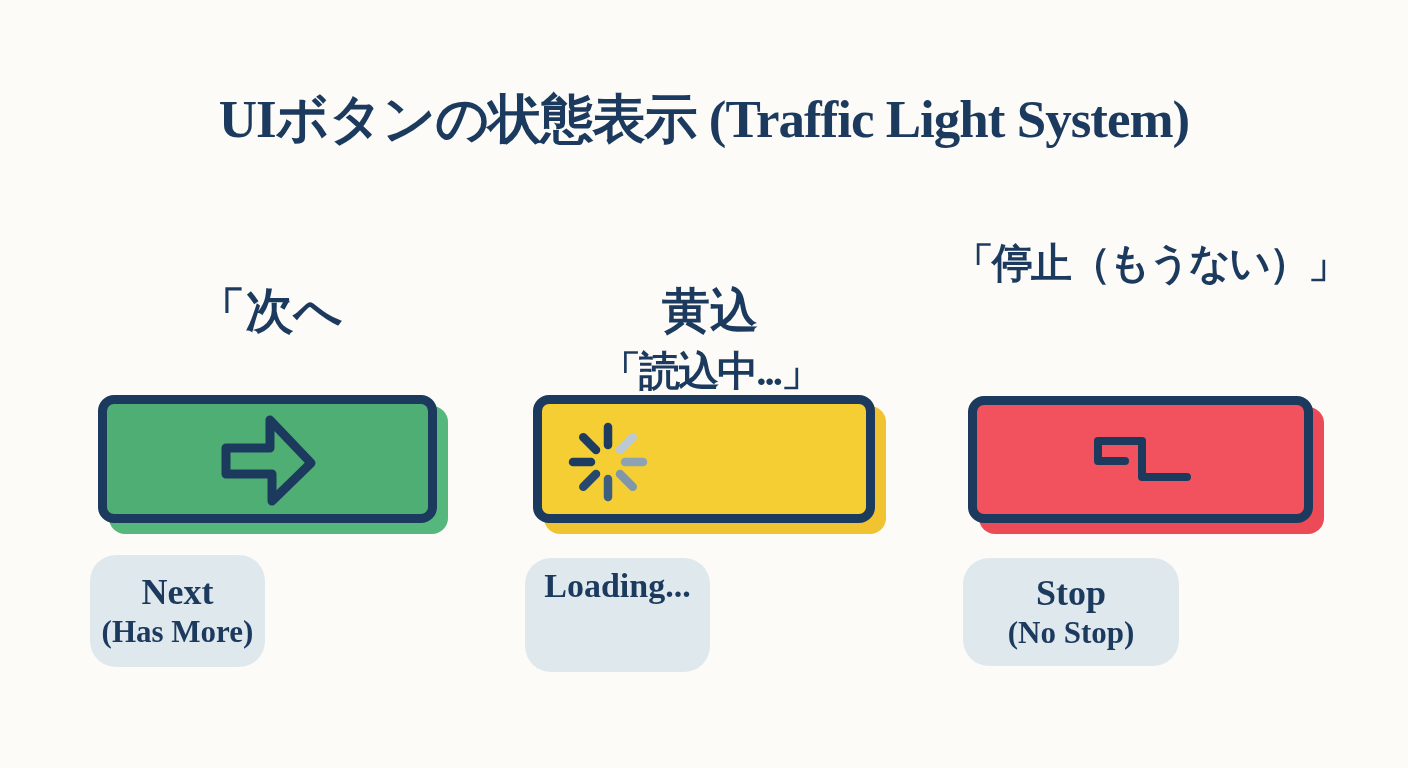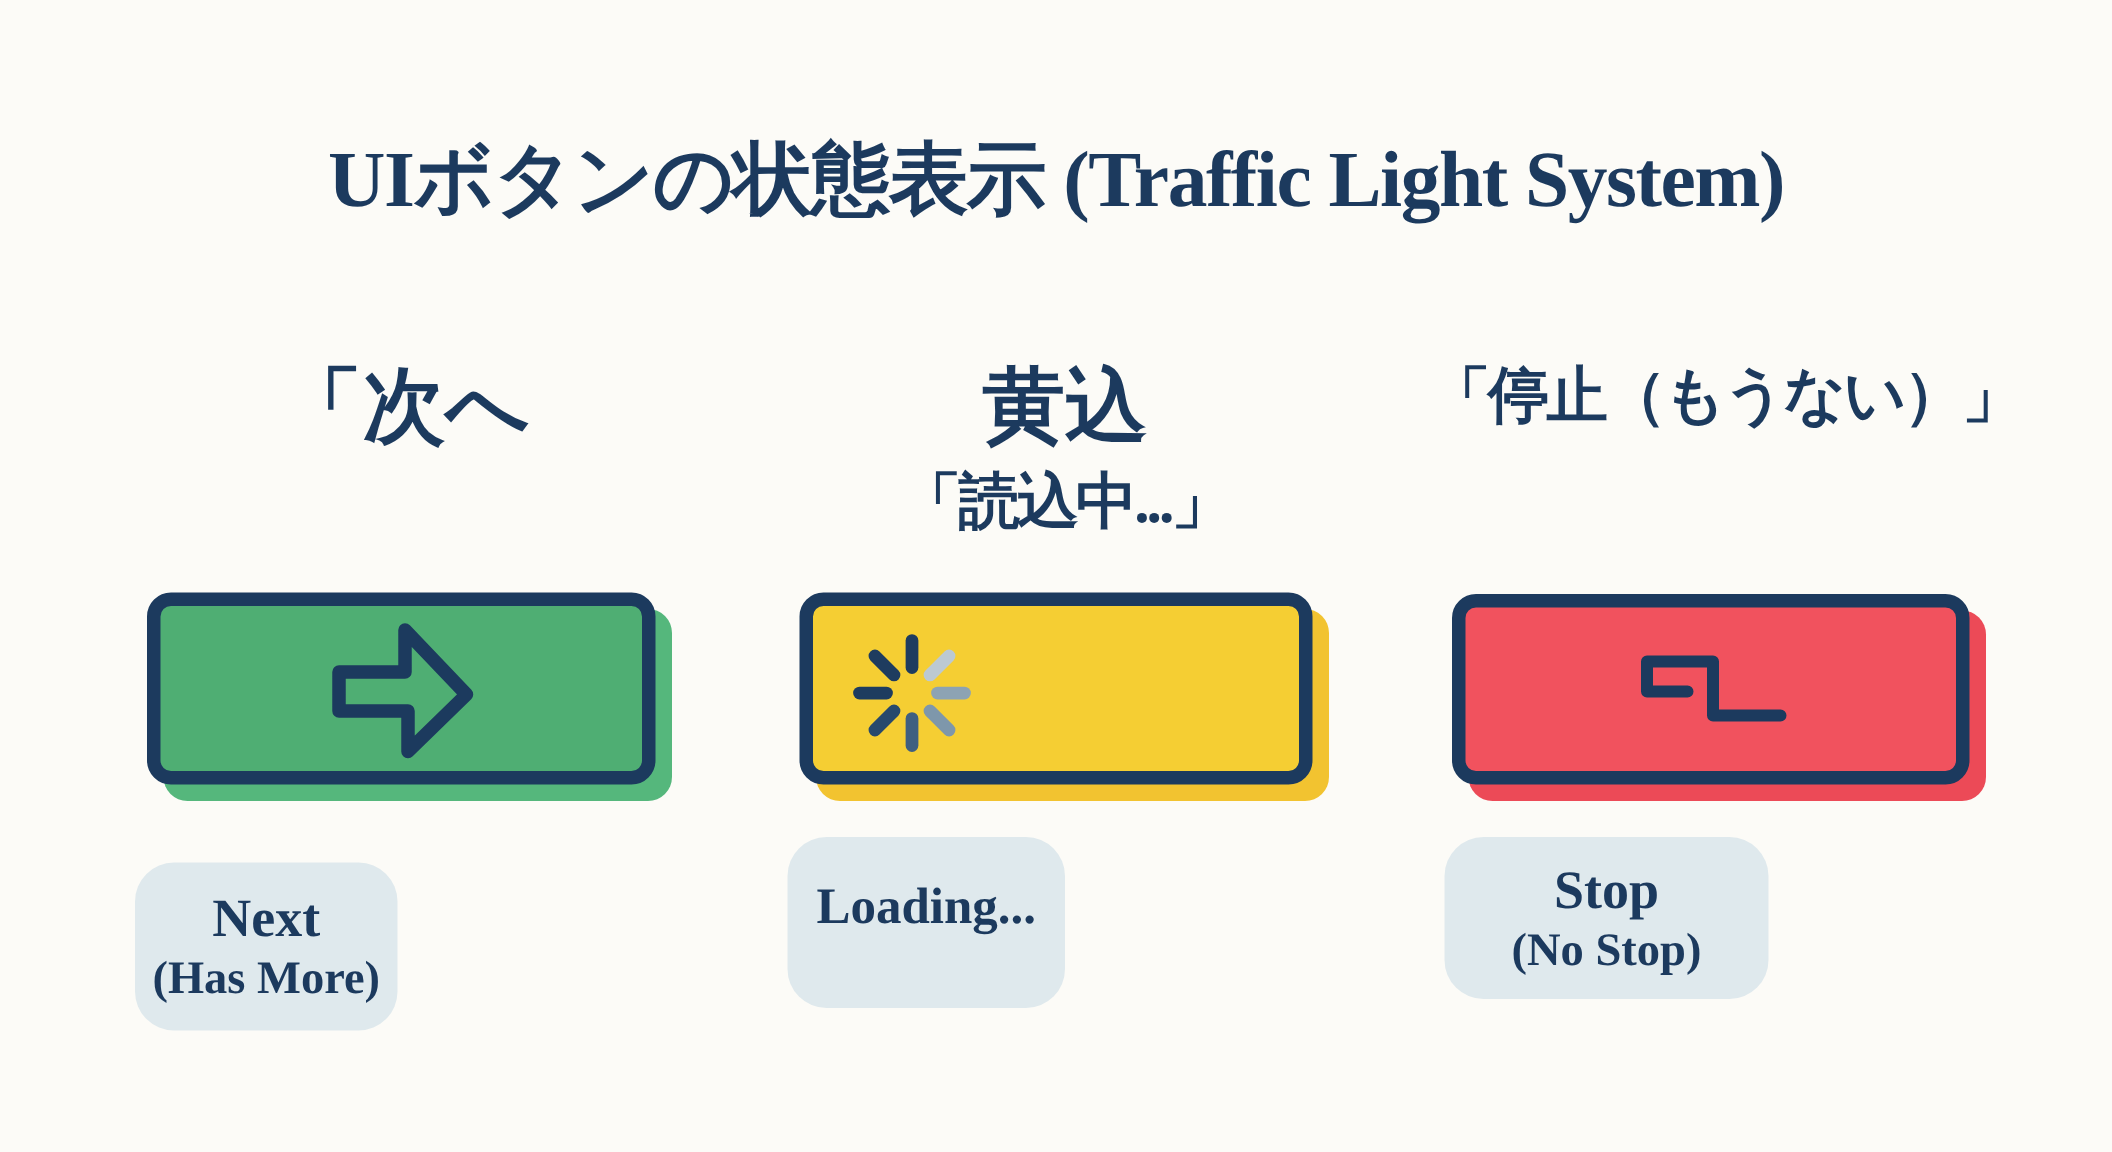--- a/index.html
+++ b/index.html
@@ -36,21 +36,21 @@
     color:var(--navy);
   }
   .jp-label{
     position:absolute;
     top:243px;
     text-align:center;
     color:var(--navy);
     font-weight:700;
     line-height:1.0;
   }
-  .jp-label .l1{font-size:55px;margin-bottom:16px;}
+  .jp-label .l1{font-size:48px;margin-bottom:16px;margin-top:44px;}
   .jp-label .l2{font-size:41px;letter-spacing:-2px;}
   .jp-label.c1{left:40px;width:460px;}
   .jp-label.c2{left:520px;width:380px;}
   .jp-label.c3{left:950px;width:400px;}
 
   .ui-button{
     position:absolute;
     top:395px;
     height:128px;
     box-sizing:border-box;
@@ -82,22 +82,22 @@
     color:var(--navy);
     font-weight:700;
     text-align:center;
     display:flex;
     flex-direction:column;
     justify-content:center;
     line-height:1.15;
   }
   .badge .b1{font-size:36px;}
   .badge .b2{font-size:31px;}
-  .badge.badge-1{left:90px;top:555px;width:175px;height:112px;margin-top:20px;}
-  .badge.badge-2{left:525px;top:558px;width:185px;height:114px;justify-content:flex-start;padding-top:27px;box-sizing:border-box;}
+  .badge.badge-1{left:90px;top:555px;width:175px;height:112px;}
+  .badge.badge-2{left:525px;top:558px;width:185px;height:114px;justify-content:flex-start;padding-top:8px;box-sizing:border-box;}
   .badge.badge-2 .b1{font-size:34px;}
   .badge.badge-3{left:963px;top:558px;width:216px;height:108px;}
 </style>
 </head>
 <body>
 
 <div class="canvas">
 
   <h1 class="page-title">UIボタンの状態表示 (Traffic Light System)</h1>
 

